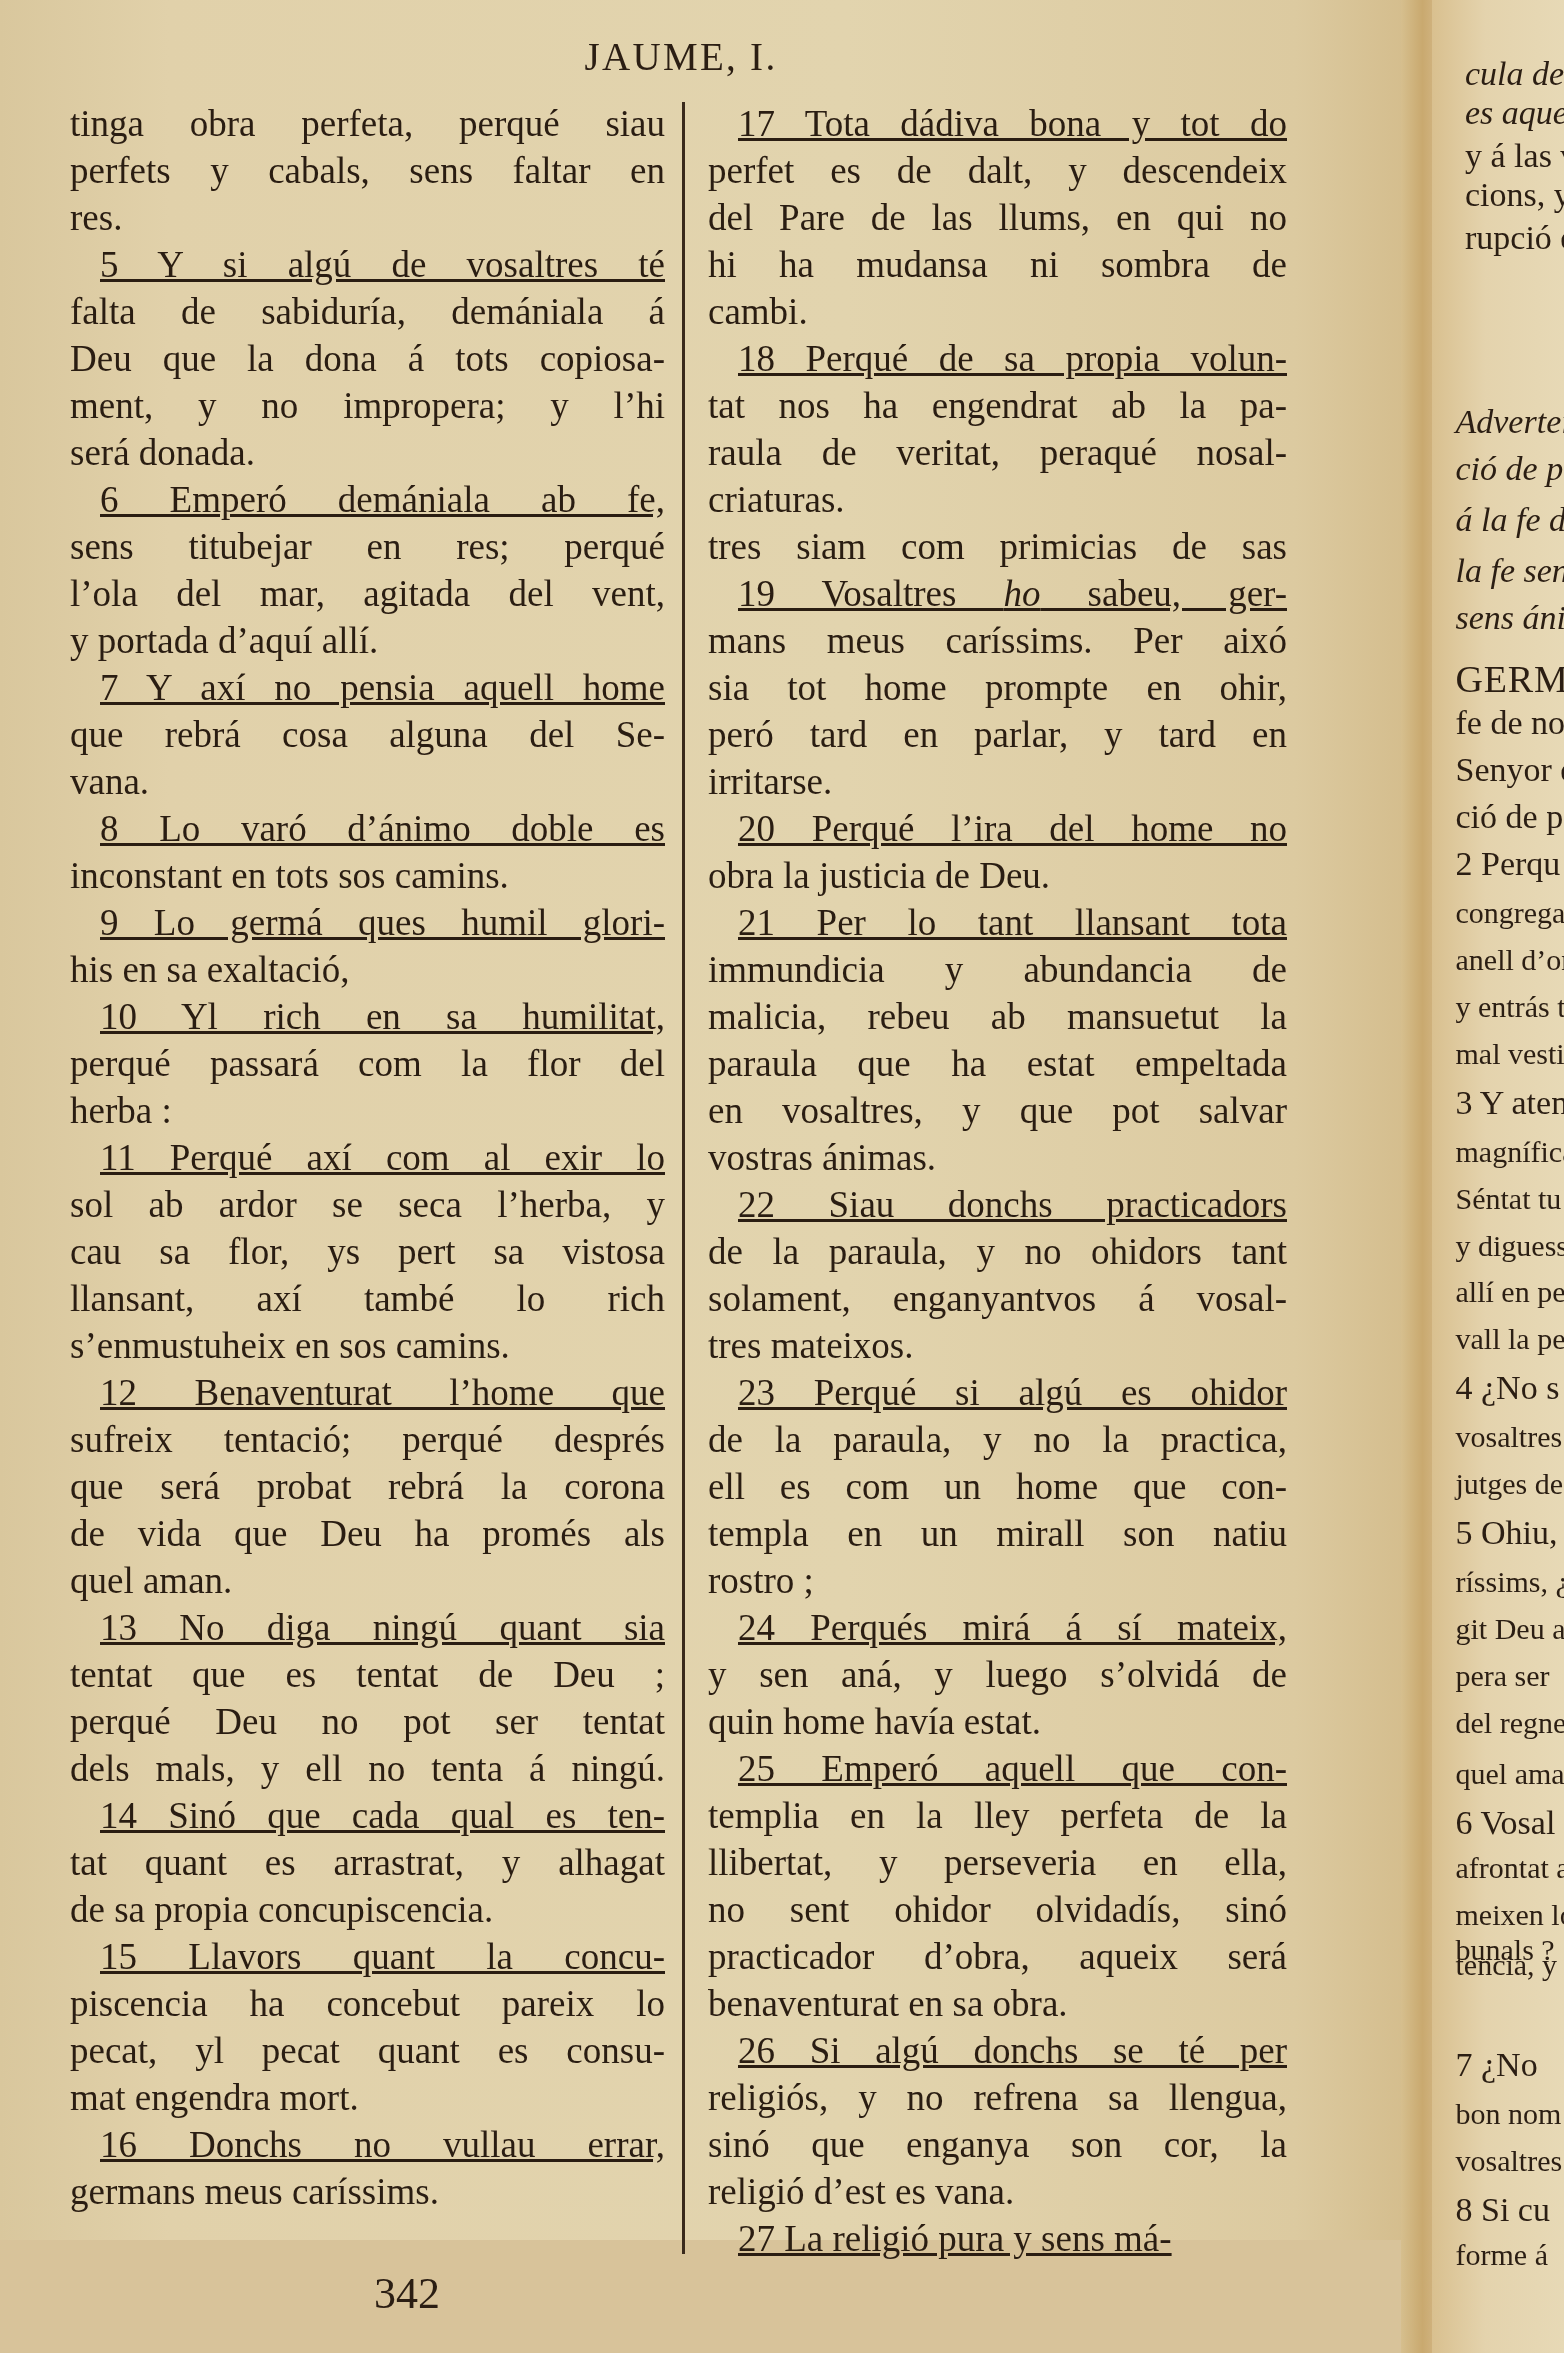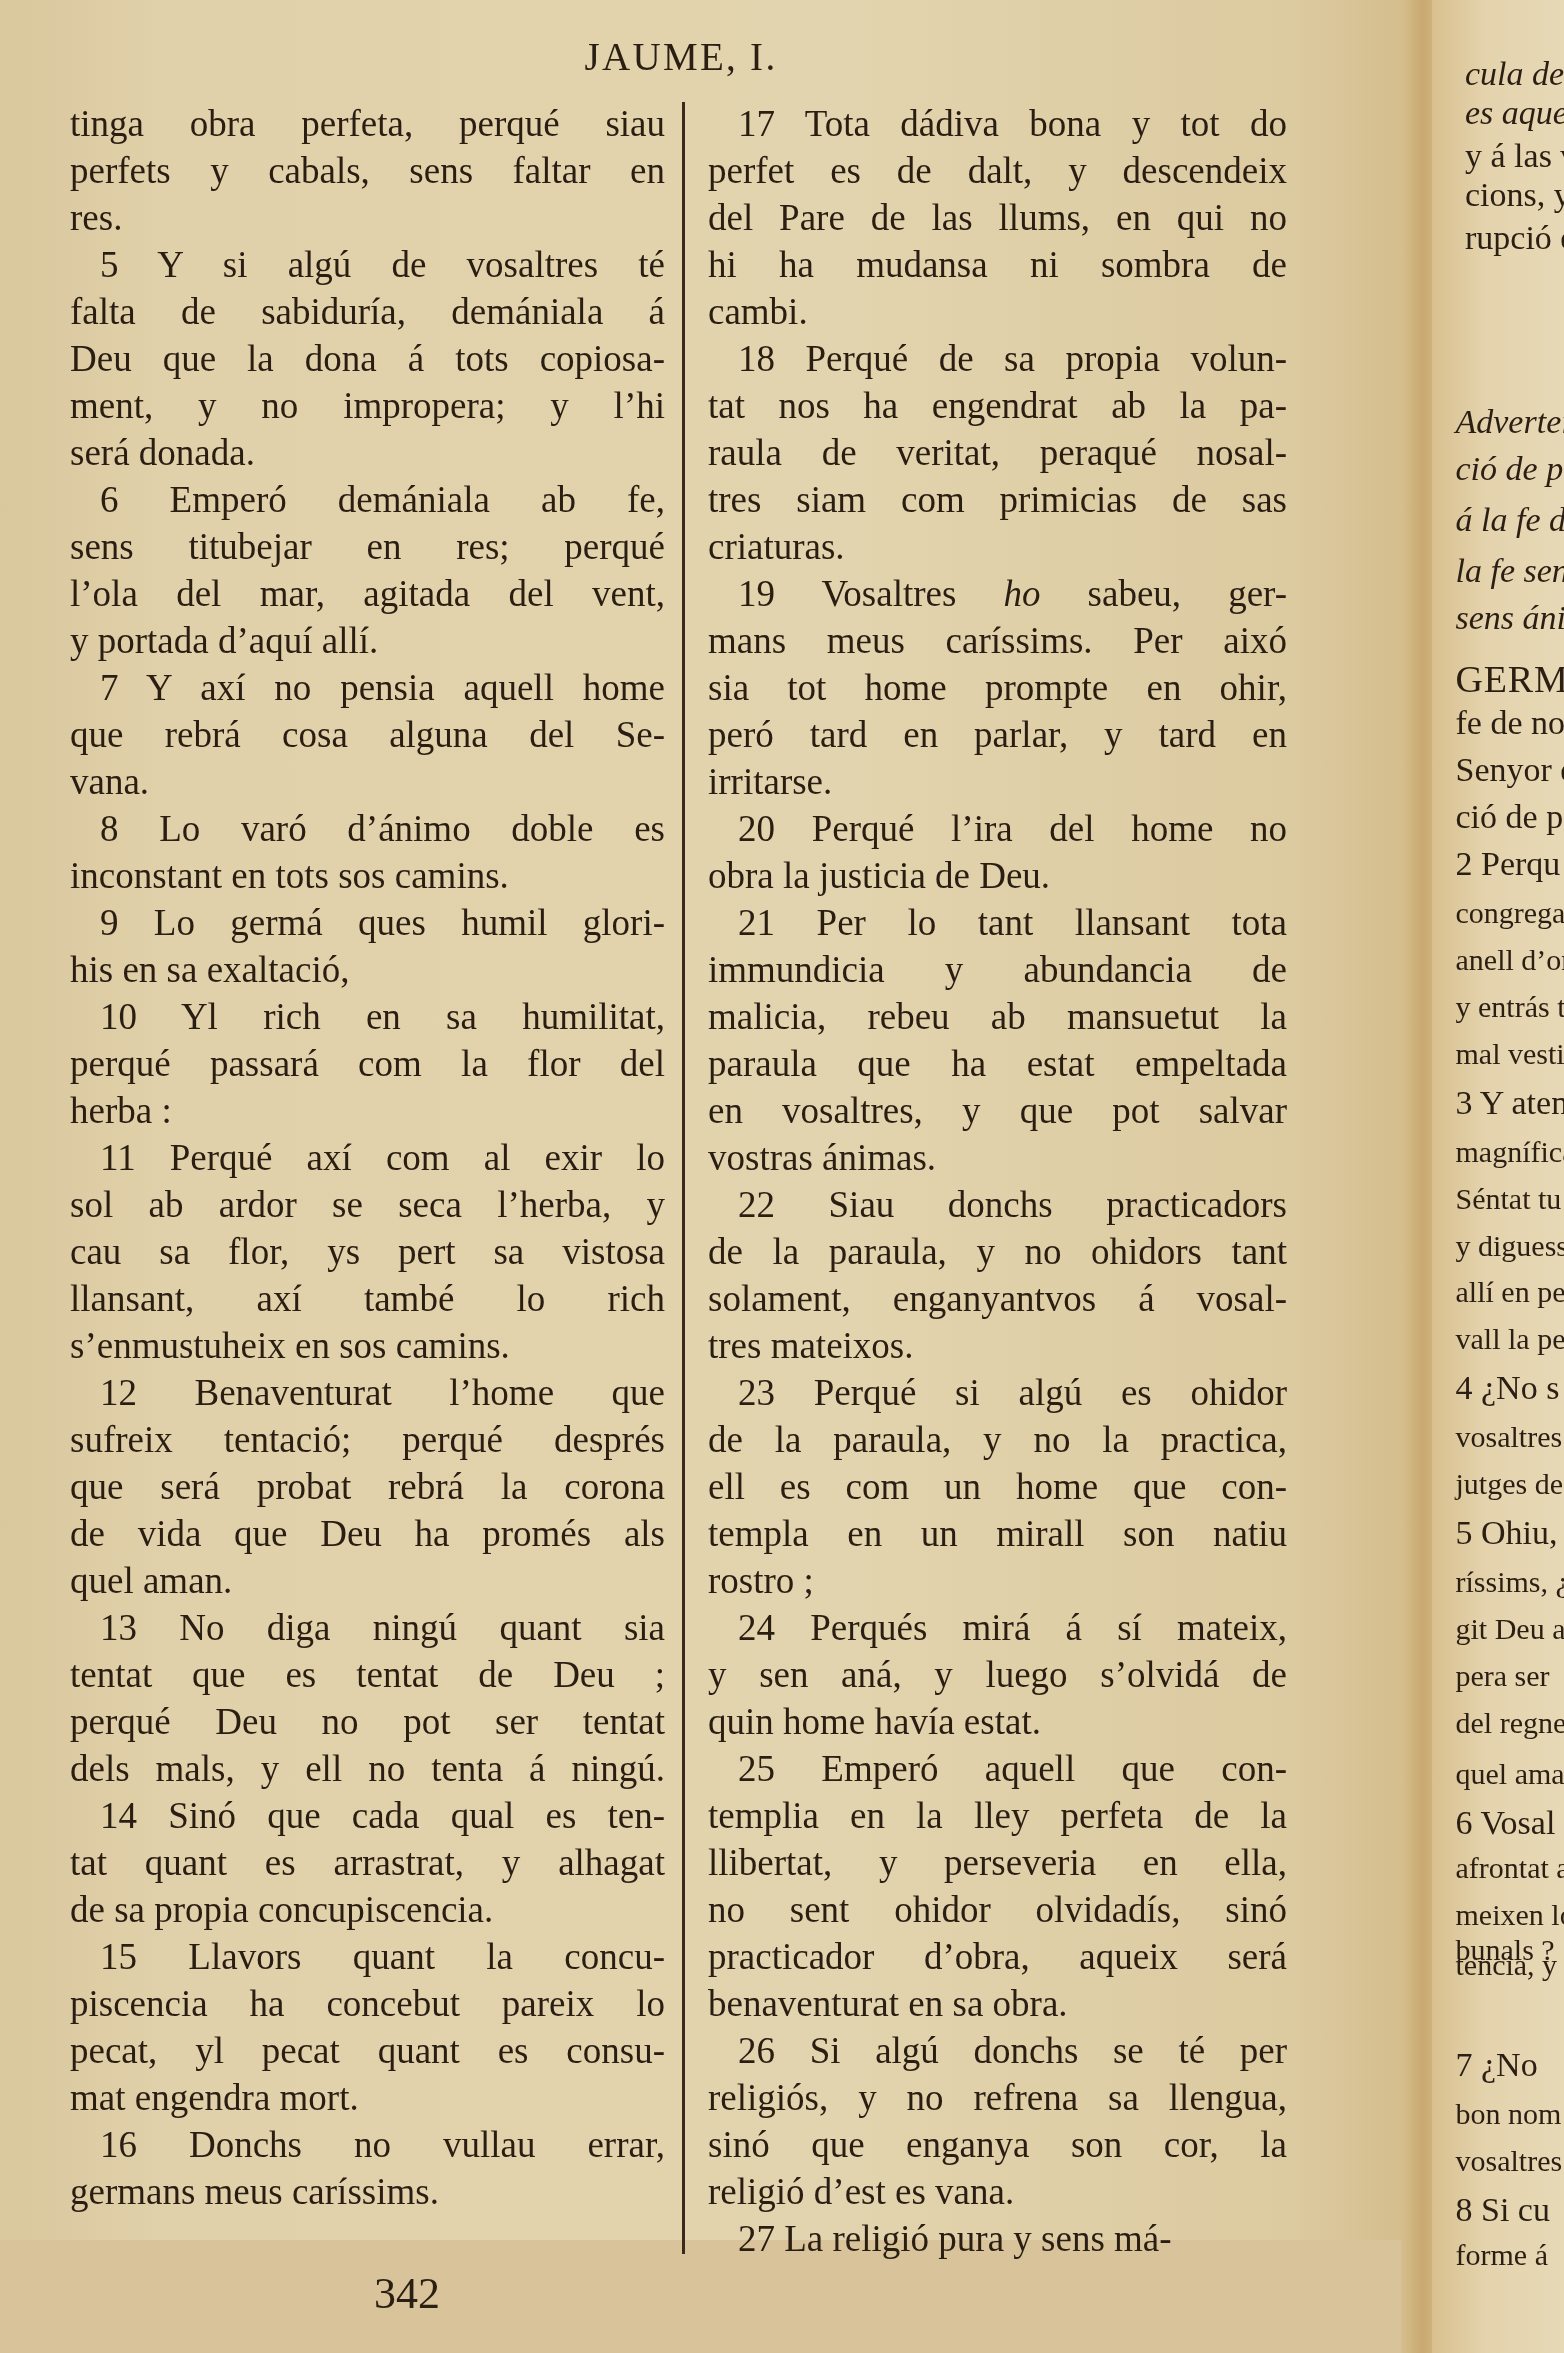--- a/index.html
+++ b/index.html
@@ -31,21 +31,21 @@
     font-size: 37px; line-height: 47px; text-align: justify;
   }
   .col.left { left: 70px; width: 595px; }
   .col.right { left: 708px; width: 579px; }
   .rule {
     position: absolute; left: 682px; top: 102px; width: 3.1px; height: 2152px;
     background: #3a2a1c;
   }
   .line { display: block; white-space: nowrap; text-align-last: justify; text-align: justify; }
   .line.last { text-align-last: left; }
-  .line.indent { padding-left: 30px; }
+  .line.indent { padding-left: 30px; text-decoration: underline; }
   .ital { font-style: italic; }
   .pagenum {
     position: absolute; left: 329px; width: 156px; top: 2268px; text-align: center;
     font-size: 44px; color: #2b1e13;
   }
   .facing .fl {
     position: absolute; left: 0; white-space: nowrap; font-size: 34px; color: #2b1e13;
   }
   .facing .fl.it { font-style: italic; }
   .facing .fl.caps { font-size: 38px; letter-spacing: 0.8px; }
@@ -106,22 +106,22 @@
   <div class="rule"></div>
   <div class="col right" id="col-right">
       <span class="line indent"><span>17 Tota dádiva bona y tot do</span></span>
       <span class="line"><span>perfet es de dalt, y descendeix</span></span>
       <span class="line"><span>del Pare de las llums, en qui no</span></span>
       <span class="line"><span>hi ha mudansa ni sombra de</span></span>
       <span class="line last"><span>cambi.</span></span>
       <span class="line indent"><span>18 Perqué de sa propia volun-</span></span>
       <span class="line"><span>tat nos ha engendrat ab la pa-</span></span>
       <span class="line"><span>raula de veritat, peraqué nosal-</span></span>
+      <span class="line last"><span>criaturas.</span></span>
       <span class="line"><span>tres siam com primicias de sas</span></span>
-      <span class="line last"><span>criaturas.</span></span>
       <span class="line indent"><span>19 Vosaltres </span><span class="ital">ho</span><span> sabeu, ger-</span></span>
       <span class="line"><span>mans meus caríssims.  Per aixó</span></span>
       <span class="line"><span>sia tot home prompte en ohir,</span></span>
       <span class="line"><span>peró tard en parlar, y tard en</span></span>
       <span class="line last"><span>irritarse.</span></span>
       <span class="line indent"><span>20 Perqué l’ira del home no</span></span>
       <span class="line last"><span>obra la justicia de Deu.</span></span>
       <span class="line indent"><span>21 Per lo tant llansant tota</span></span>
       <span class="line"><span>immundicia y abundancia de</span></span>
       <span class="line"><span>malicia, rebeu ab mansuetut la</span></span>

